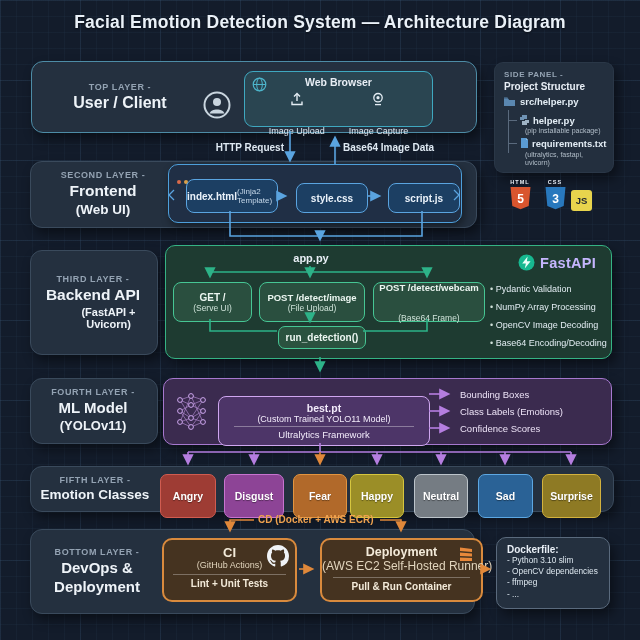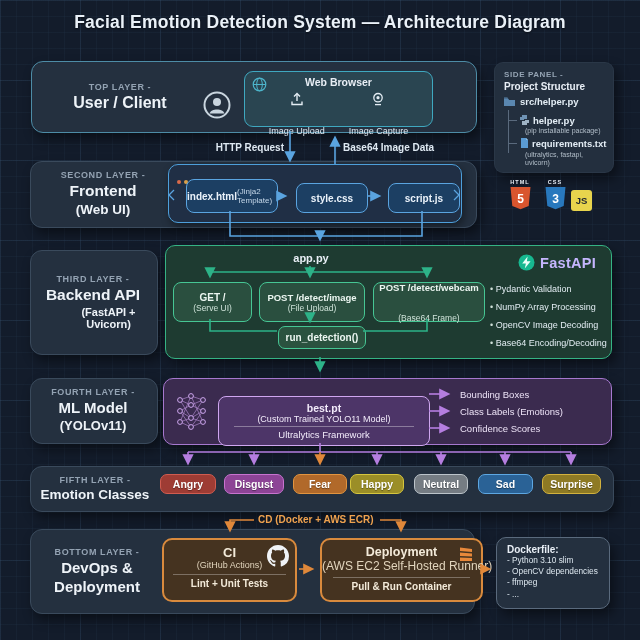--- a/index.html
+++ b/index.html
@@ -38,21 +38,21 @@
   .endpoint{background:#2a4f3f;border:1.5px solid #46c694;border-radius:8px;color:#ecf6f1;}
   .runbox{background:#2a523f;border:1.5px solid #46c694;border-radius:7px;color:#ecf6f1;}
   .feat{font-size:9px;color:#e2ecf2;line-height:18px;white-space:nowrap;}
   .feat::before{content:"• ";color:#cfe0d8;}
   
   .purplebox{background:#3b2b4f;border:1.5px solid #a678cf;border-radius:10px;box-shadow:4px 6px 12px rgba(0,0,0,.45);}
   .bestbox{background:#4d3568;border:1.5px solid #cfa6f0;border-radius:8px;color:#f2ebfa;}
   .mlout{font-size:9.5px;color:#ece2f6;white-space:nowrap;}
   .divider{border-top:1px solid rgba(255,255,255,.35);width:86%;margin:2px auto;}
   
-  .emochip{position:absolute;top:474px;height:20px;border-radius:7px;border:1.7px solid;display:flex;align-items:center;justify-content:center;font-size:10.5px;font-weight:700;color:#fff;text-shadow:0 1px 1px rgba(0,0,0,.4);box-sizing:border-box;}
+  .emochip{position:absolute;top:474px;height:44px;border-radius:7px;border:1.7px solid;display:flex;align-items:center;justify-content:center;font-size:10.5px;font-weight:700;color:#fff;text-shadow:0 1px 1px rgba(0,0,0,.4);box-sizing:border-box;}
   
   .devbox{background:#453320;border:2px solid #d98a3d;border-radius:10px;color:#f3ead9;box-sizing:border-box;}
   .dockbox{background:#24303f;border:1.5px solid #5a6a7d;border-radius:10px;box-shadow:4px 6px 12px rgba(0,0,0,.45);}
   .flowlabel{position:absolute;font-size:10px;font-weight:700;color:#dfe9f2;white-space:nowrap;}
   .nowrap{white-space:nowrap;}
 </style>
 </head>
 <body>
 
 <div class="stage">

